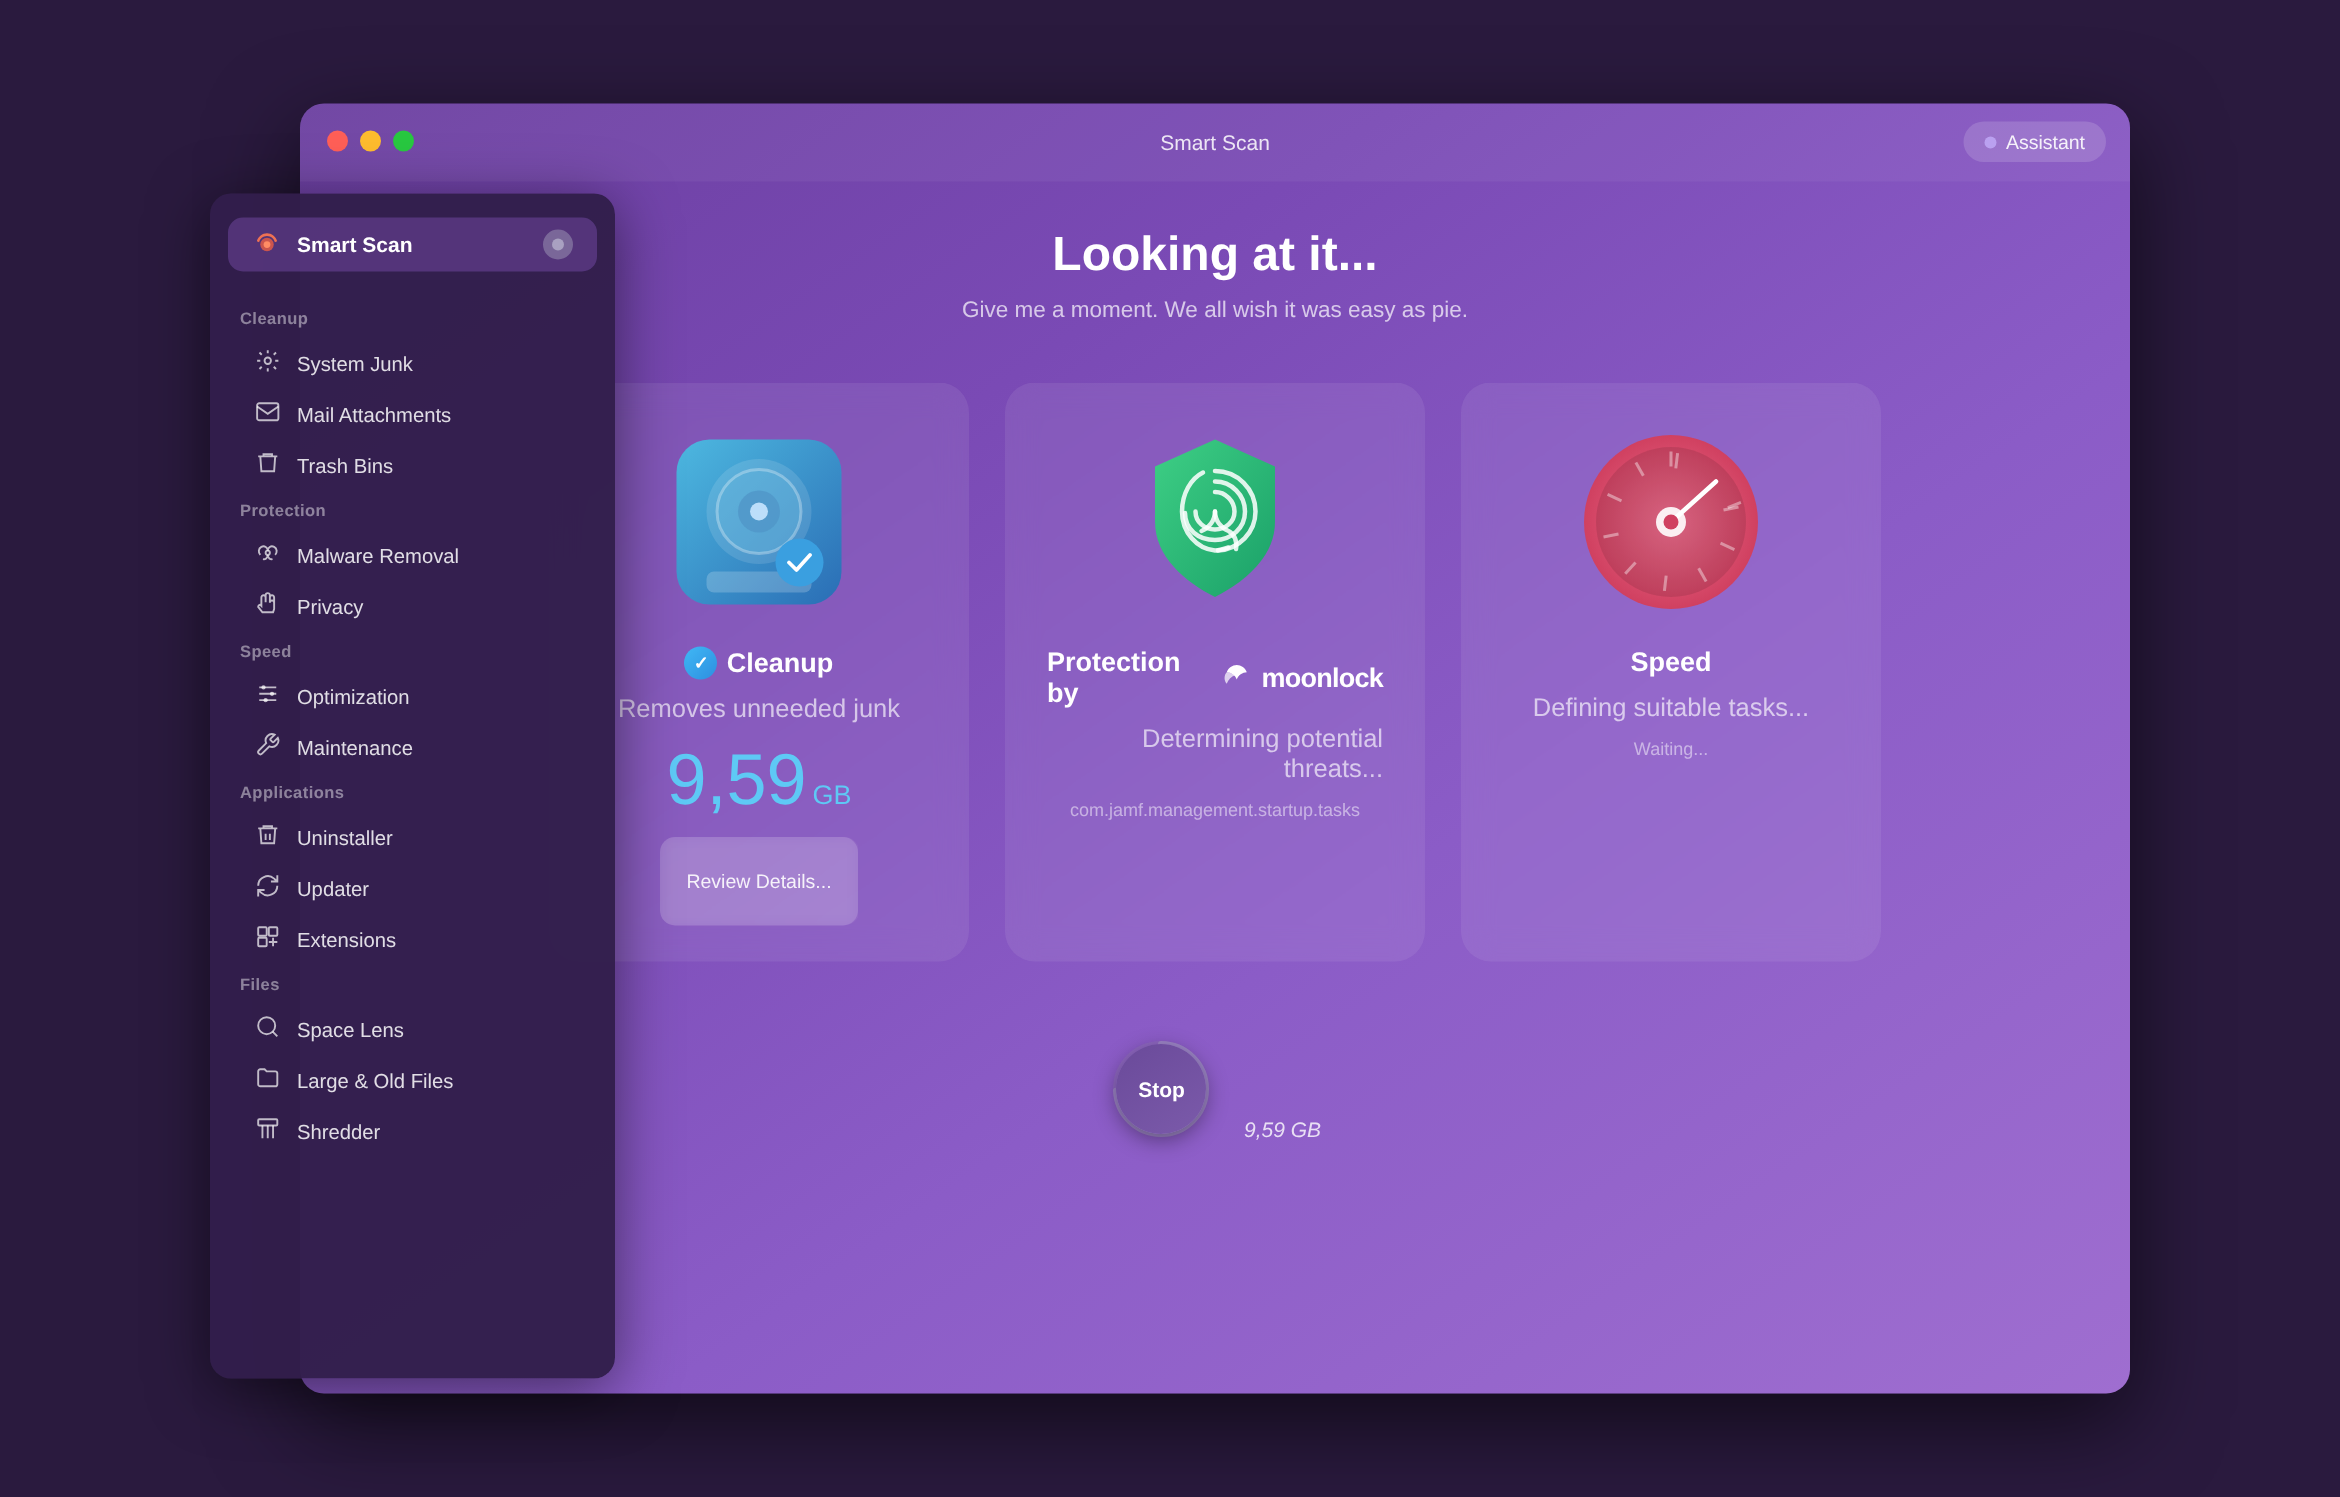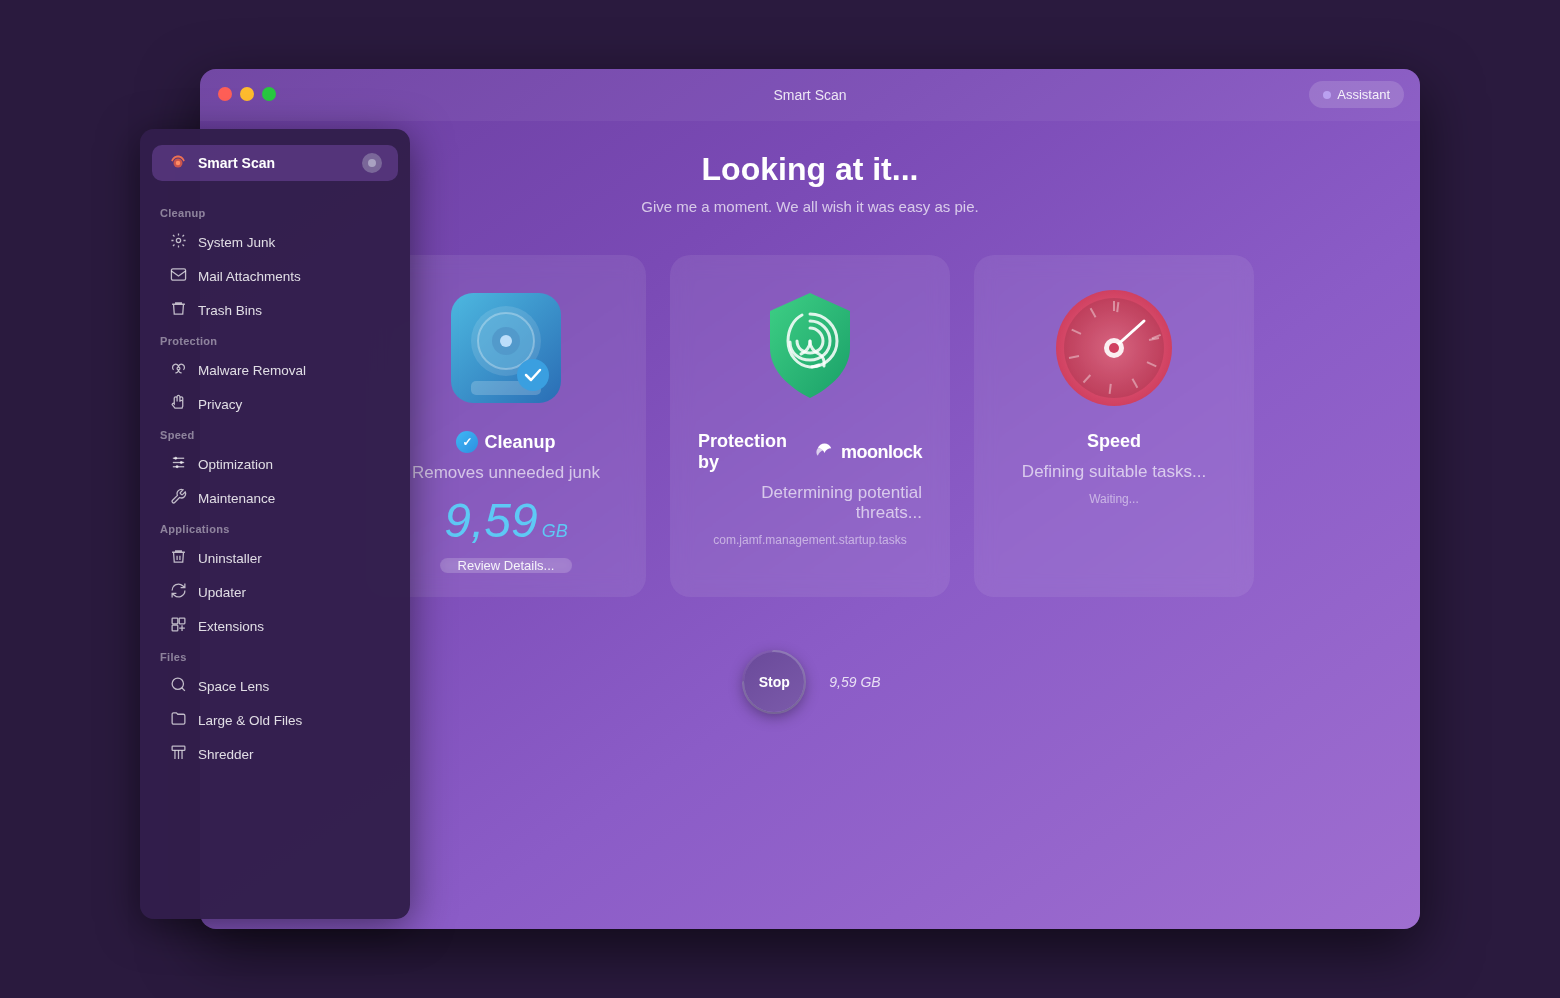--- a/index.html
+++ b/index.html
@@ -184,34 +184,33 @@
       text-align: right;
     }
 
     .card-value {
       font-size: 48px;
       font-weight: 300;
       color: #5ec9f5;
       display: flex;
       align-items: baseline;
       gap: 4px;
-      font-style: italic;
     }
     .card-value .unit {
       font-size: 18px;
       color: #5ec9f5;
     }
 
     .review-btn {
       background: rgba(255,255,255,0.15);
       border: none;
       border-radius: 10px;
       color: rgba(255,255,255,0.9);
       font-size: 13px;
-      padding: 0 18px;
+      padding: 22px 18px;
       cursor: pointer;
       backdrop-filter: blur(4px);
     }
 
     .card-scan-text {
       color: rgba(255,255,255,0.5);
       font-size: 12px;
       text-align: center;
     }
 
@@ -225,21 +224,21 @@
       color: #fff;
     }
     .moonlock-logo {
       width: 22px;
       height: 22px;
     }
 
     
     .stop-area {
       display: flex;
-      align-items: center;
+      align-items: flex-end;
       gap: 20px;
       margin-top: 10px;
     }
 
     .stop-btn-wrapper {
       position: relative;
       width: 70px;
       height: 70px;
     }
 

